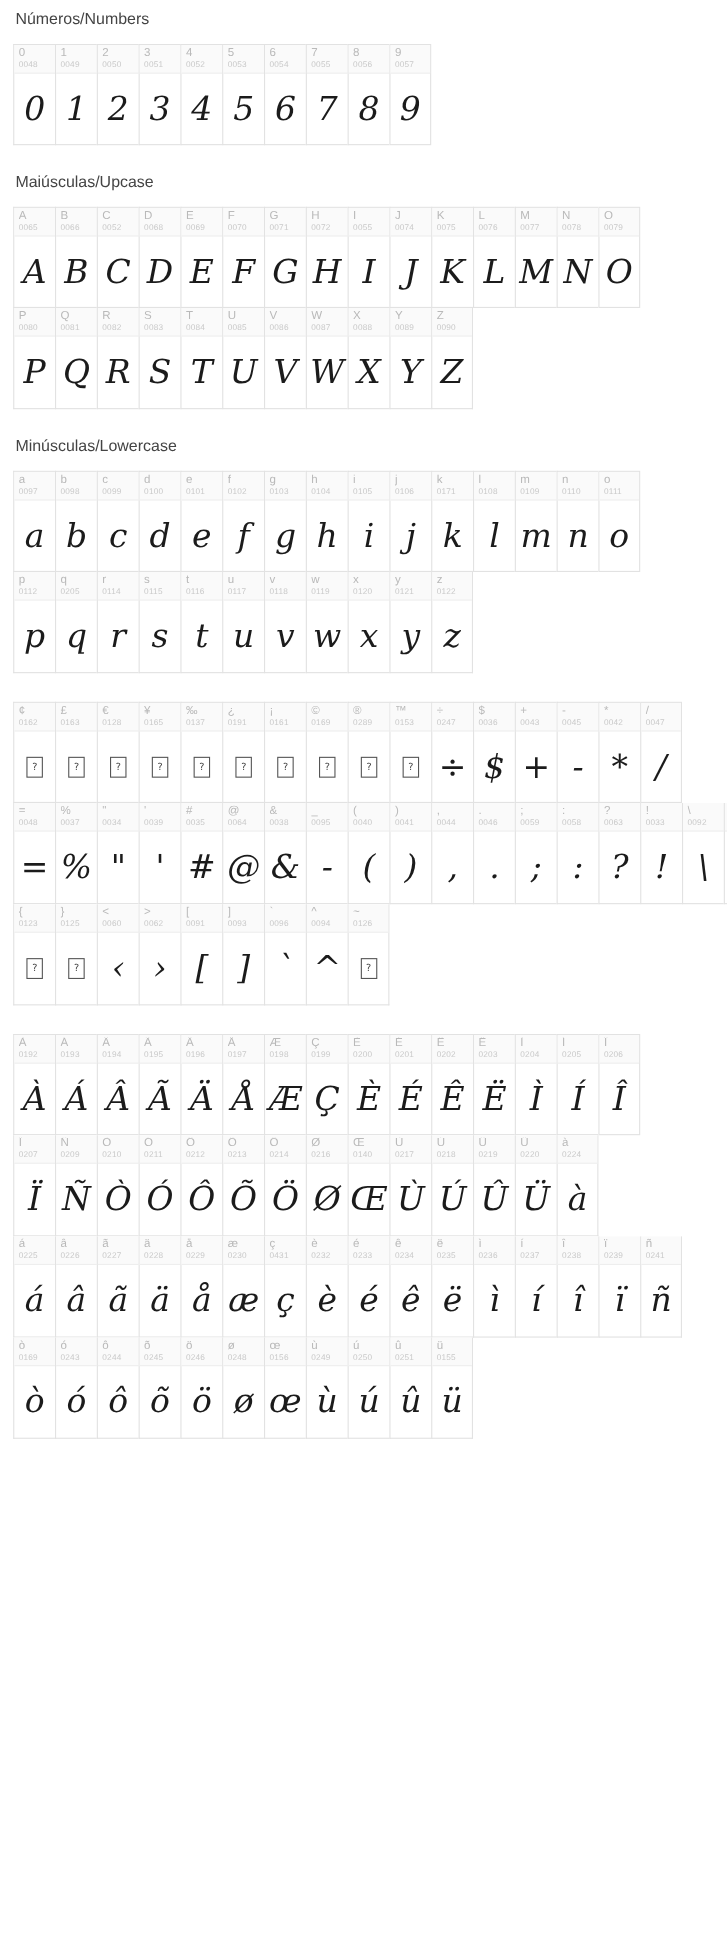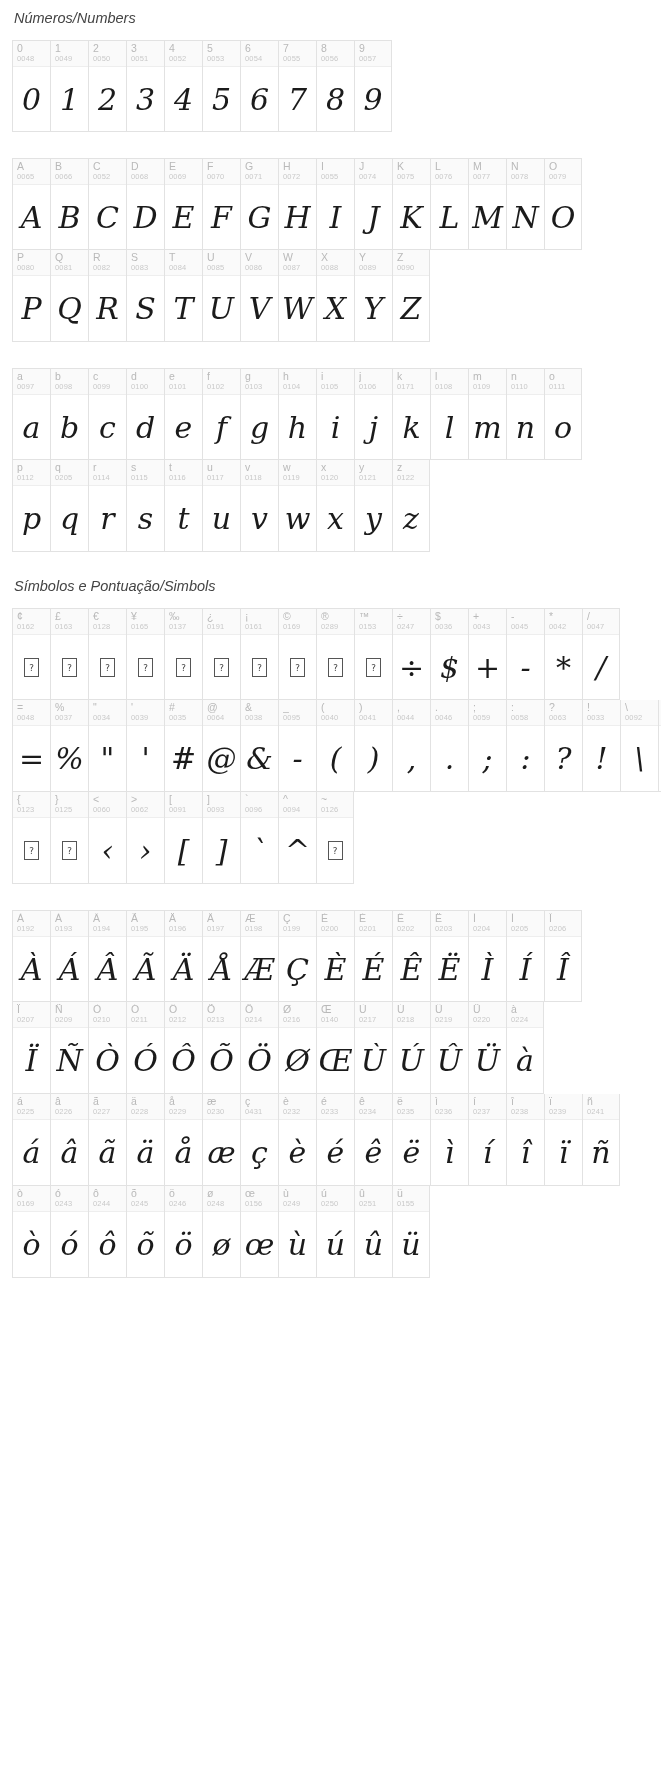--- a/index.html
+++ b/index.html
@@ -12,21 +12,20 @@
     color: #333333;
   }
   .page { padding: 10px 12px 40px 12px; }
 
   .section { margin-bottom: 26px; }
   .section-title {
     font-size: 14.5px;
     color: #444444;
     margin: 0 0 14px 2px;
     font-weight: 400;
-    font-style: italic;
   }
 
   .grid-row {
     display: flex;
     flex-wrap: nowrap;
     margin-bottom: 0;
   }
   .glyph-cell {
     width: 38px;
     min-width: 38px;
@@ -162,20 +161,21 @@
         <div class="glyph-cell">
           <div class="cell-head">
             <span class="cell-char">9</span>
             <span class="cell-code">0057</span>
           </div>
           <div class="cell-body">9</div>
         </div>
       </div>
     </div>
     <div class="section">
+      <div class="section-title">Maiúsculas/Upcase</div>
       <div class="grid-row">
         <div class="glyph-cell">
           <div class="cell-head">
             <span class="cell-char">A</span>
             <span class="cell-code">0065</span>
           </div>
           <div class="cell-body">A</div>
         </div>
         <div class="glyph-cell">
           <div class="cell-head">
@@ -350,20 +350,21 @@
         <div class="glyph-cell">
           <div class="cell-head">
             <span class="cell-char">Z</span>
             <span class="cell-code">0090</span>
           </div>
           <div class="cell-body">Z</div>
         </div>
       </div>
     </div>
     <div class="section">
+      <div class="section-title">Minúsculas/Lowercase</div>
       <div class="grid-row">
         <div class="glyph-cell">
           <div class="cell-head">
             <span class="cell-char">a</span>
             <span class="cell-code">0097</span>
           </div>
           <div class="cell-body">a</div>
         </div>
         <div class="glyph-cell">
           <div class="cell-head">
@@ -538,21 +539,20 @@
         <div class="glyph-cell">
           <div class="cell-head">
             <span class="cell-char">z</span>
             <span class="cell-code">0122</span>
           </div>
           <div class="cell-body">z</div>
         </div>
       </div>
     </div>
     <div class="section">
-      <div class="section-title">Símbolos e Pontuação/Simbols</div>
       <div class="grid-row">
         <div class="glyph-cell">
           <div class="cell-head">
             <span class="cell-char">¢</span>
             <span class="cell-code">0162</span>
           </div>
           <div class="cell-body tofu">
             <span class="tofu-box">?</span>
           </div>
         </div>

